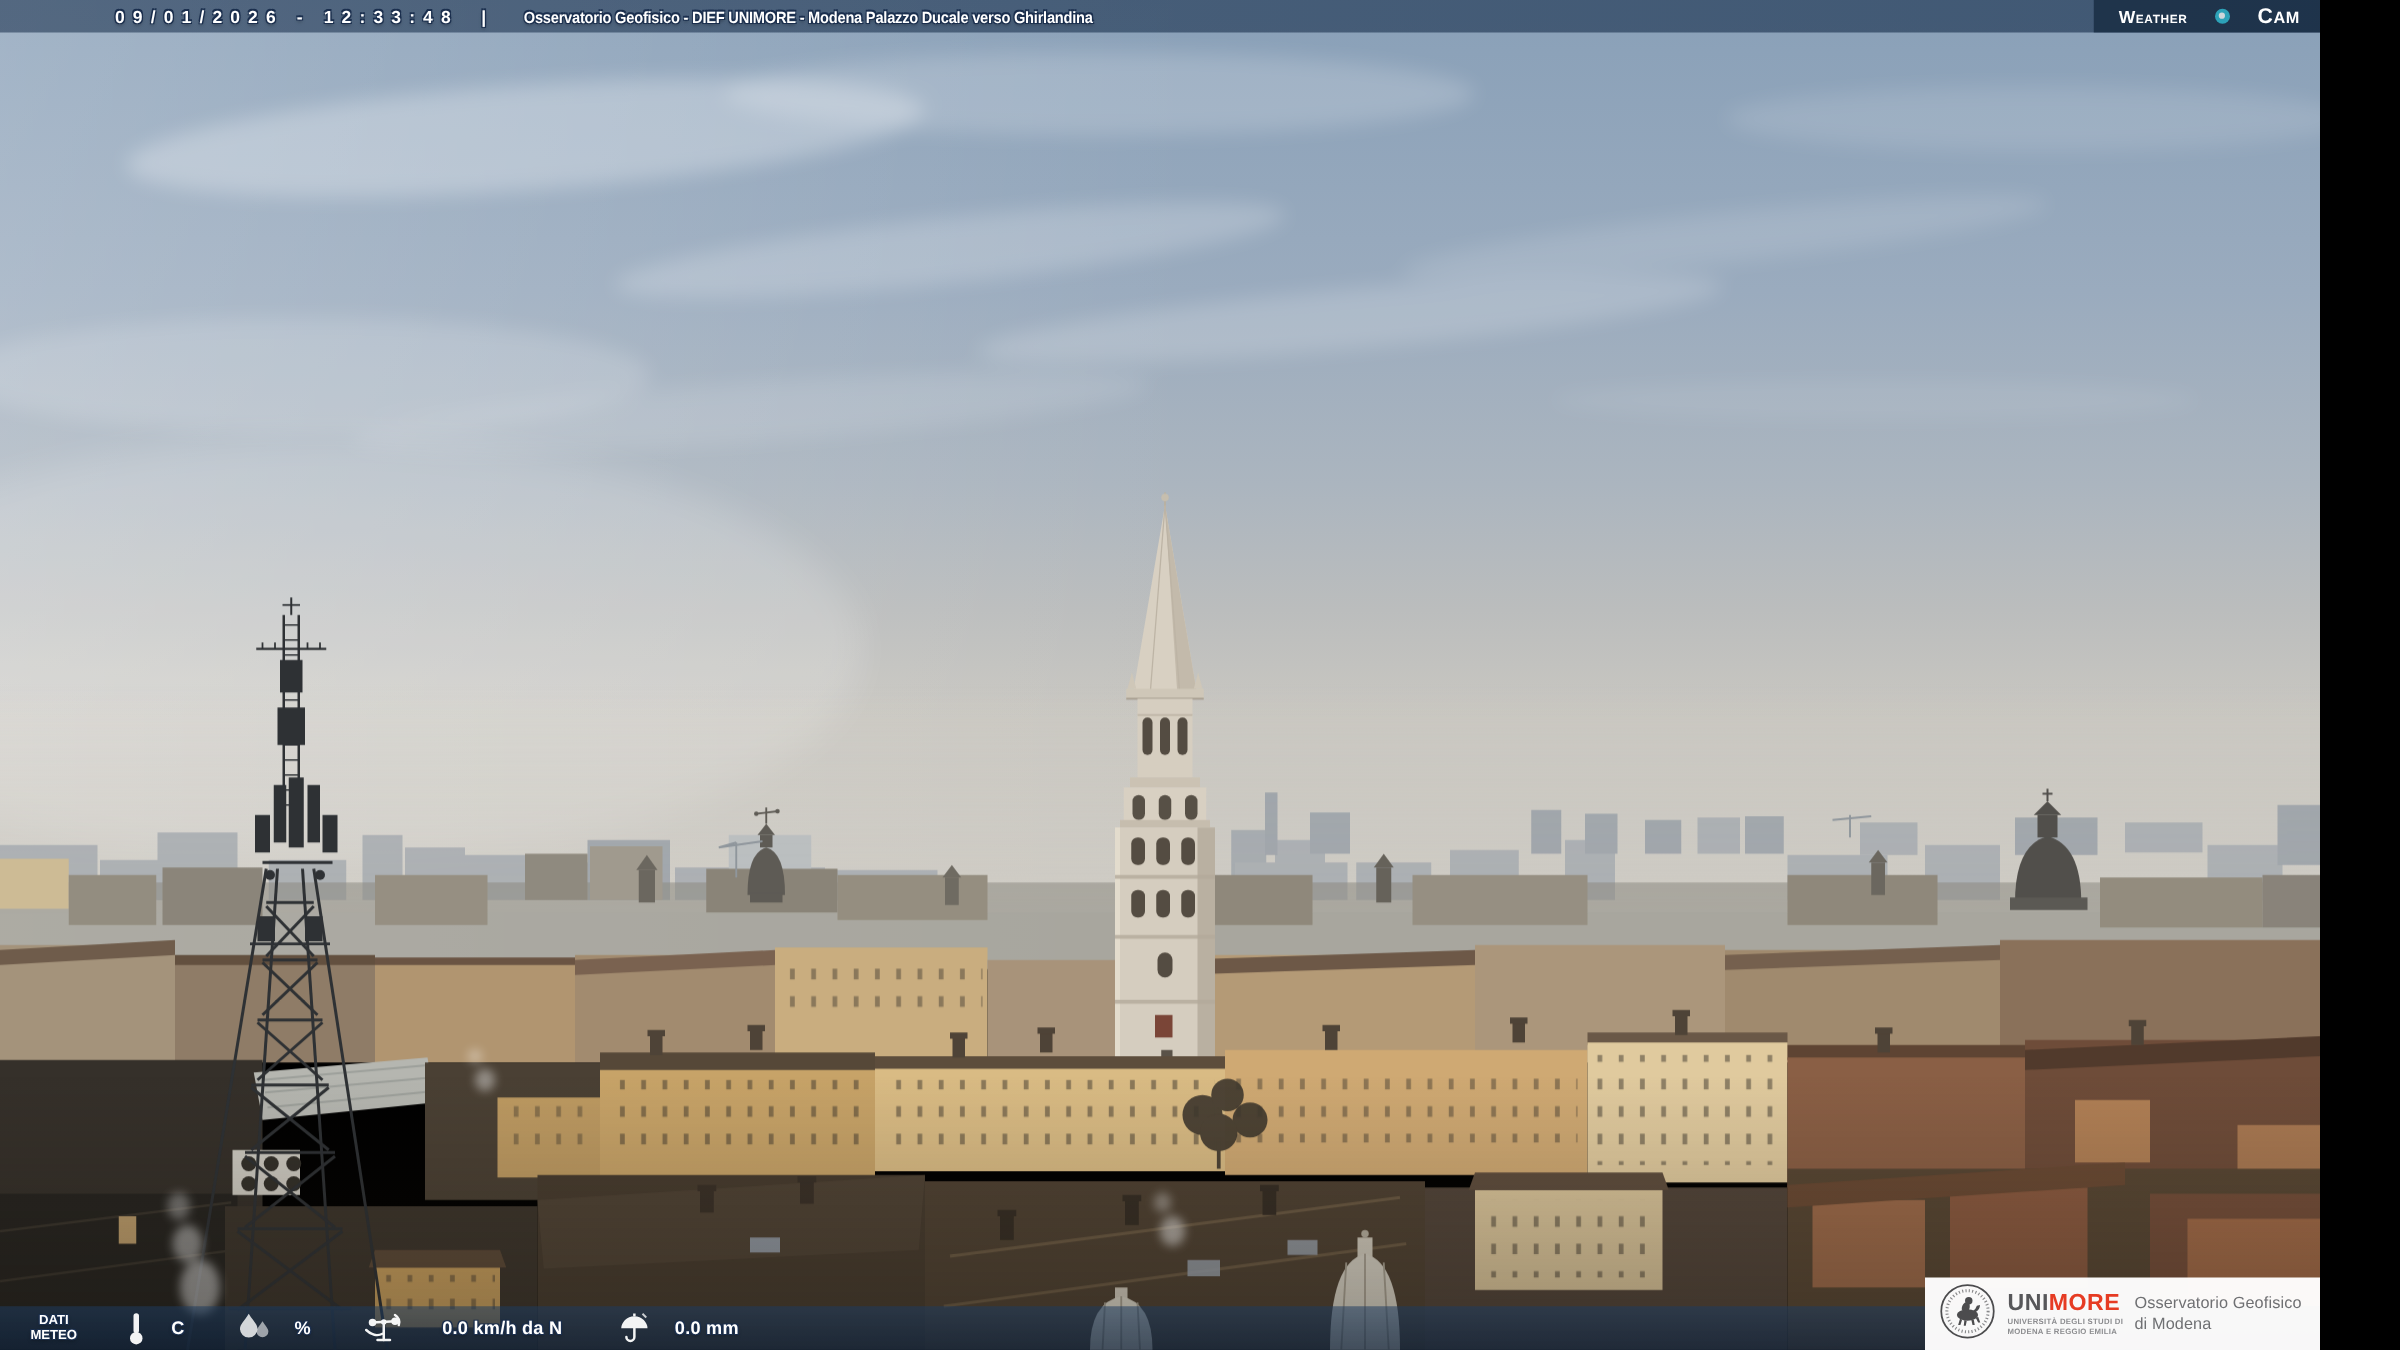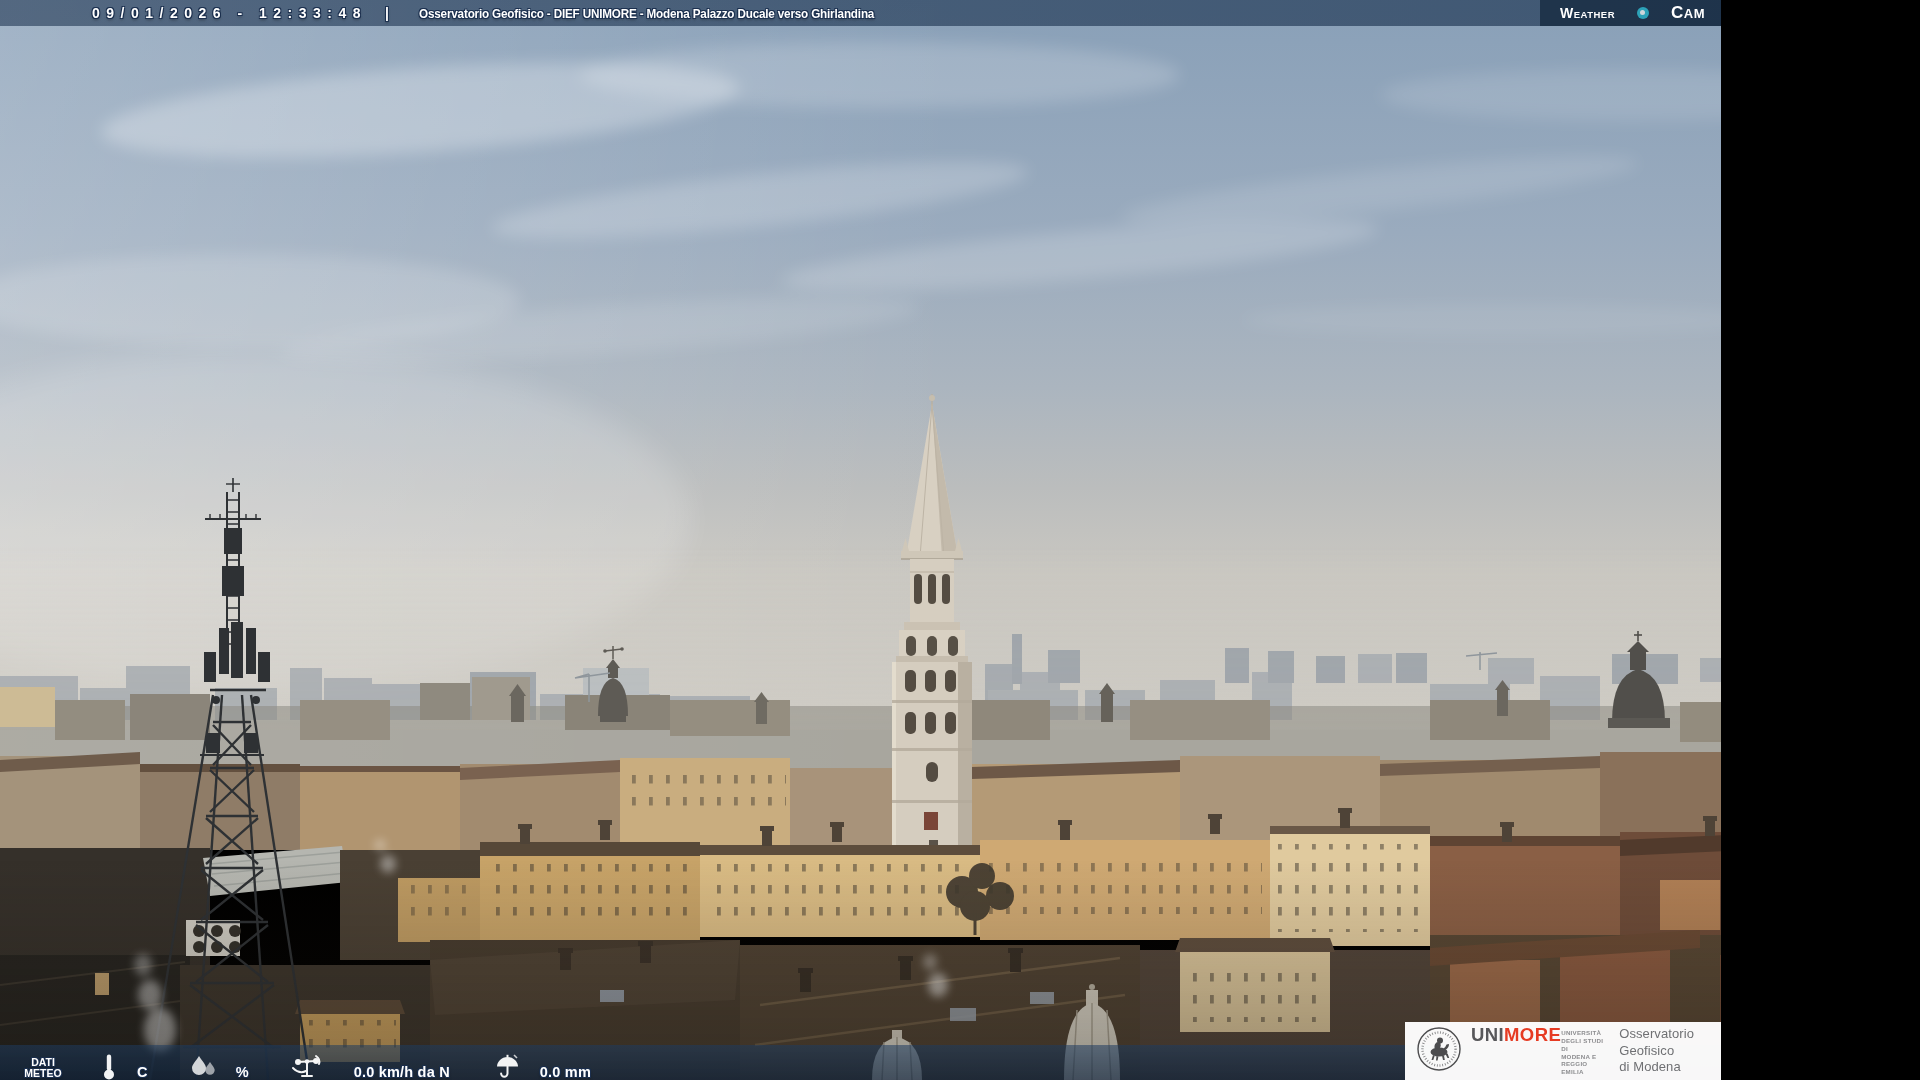--- a/index.html
+++ b/index.html
@@ -1,16 +1,16 @@
 <!DOCTYPE html>
 <html><head>
 <meta charset="utf-8">
 <style>
   html,body{margin:0;padding:0;background:#000;}
-  .stage{position:relative;width:1721px;height:1080px;overflow:hidden;
+  .stage{position:relative;width:1856px;height:1080px;overflow:hidden;
          font-family:"Liberation Sans",sans-serif;}
   .photo{position:absolute;inset:0;}
   .photo svg{display:block;}
 
   
   .topbar{position:absolute;top:0;left:0;right:0;height:26px;
     background:linear-gradient(to right,rgba(36,58,86,.62),rgba(20,44,74,.62));
     display:flex;align-items:center;color:#fff;z-index:5;}
   .ol{text-shadow:-1px -1px 0 #1b2f4e,1px -1px 0 #1b2f4e,-1px 1px 0 #1b2f4e,
       1px 1px 0 #1b2f4e,0 2px 3px rgba(0,0,0,.4);}
@@ -24,35 +24,35 @@
   .brand-word::first-letter{font-size:14px;}
   .brand-word.cam{font-size:13px;}
   .brand-word.cam::first-letter{font-size:17px;}
   .cam-dot{width:12px;height:12px;border-radius:50%;background:#2da2b8;position:relative;}
   .cam-dot::after{content:"";position:absolute;left:3px;top:3px;width:5px;height:5px;
         border-radius:50%;background:#cdd6da;}
 
   
   .botbar{position:absolute;left:0;right:0;bottom:0;height:35px;
     background:linear-gradient(to bottom,rgba(30,60,96,.55),rgba(14,36,64,.62));
-    display:flex;align-items:flex-end;color:#fff;z-index:5;gap:12px;}
+    display:flex;align-items:center;color:#fff;z-index:5;gap:12px;}
   .dati{margin-left:16px;width:54px;text-align:center;font-size:10.5px;font-weight:bold;
         line-height:1.12;}
   .wicon{flex:0 0 auto;display:flex;align-items:center;opacity:.95;}
   .wval{font-size:14.5px;font-weight:bold;white-space:pre;letter-spacing:.2px;}
   .m-th{margin-left:20px;} .m-tc{margin-left:9px;}
   .m-dr{margin-left:30px;} .m-pc{margin-left:7px;}
   .m-wd{margin-left:30px;} .m-wt{margin-left:20px;}
   .m-um{margin-left:32px;} .m-rt{margin-left:7px;}
 
   
   .ubox{position:absolute;right:0;bottom:0;width:316px;height:58px;background:rgba(255,255,255,.97);
         display:flex;align-items:center;z-index:6;padding-left:11px;box-sizing:border-box;}
   .seal{flex:0 0 auto;}
-  .uword{margin-left:9px;display:flex;flex-direction:row;line-height:1;}
+  .uword{margin-left:9px;display:flex;flex-direction:column;line-height:1;}
   .uacr{font-size:18.5px;font-weight:bold;letter-spacing:.4px;color:#57575a;}
   .uacr .more{color:#e63b23;}
   .usub{margin-top:3px;font-size:6.2px;font-weight:bold;color:#8d8d90;letter-spacing:.25px;line-height:1.25;}
   .uorg{margin-left:9px;color:#6f7073;font-size:13px;line-height:1.3;letter-spacing:.1px;}
 </style>
 </head>
 <body>
 
 <div class="stage">
 

